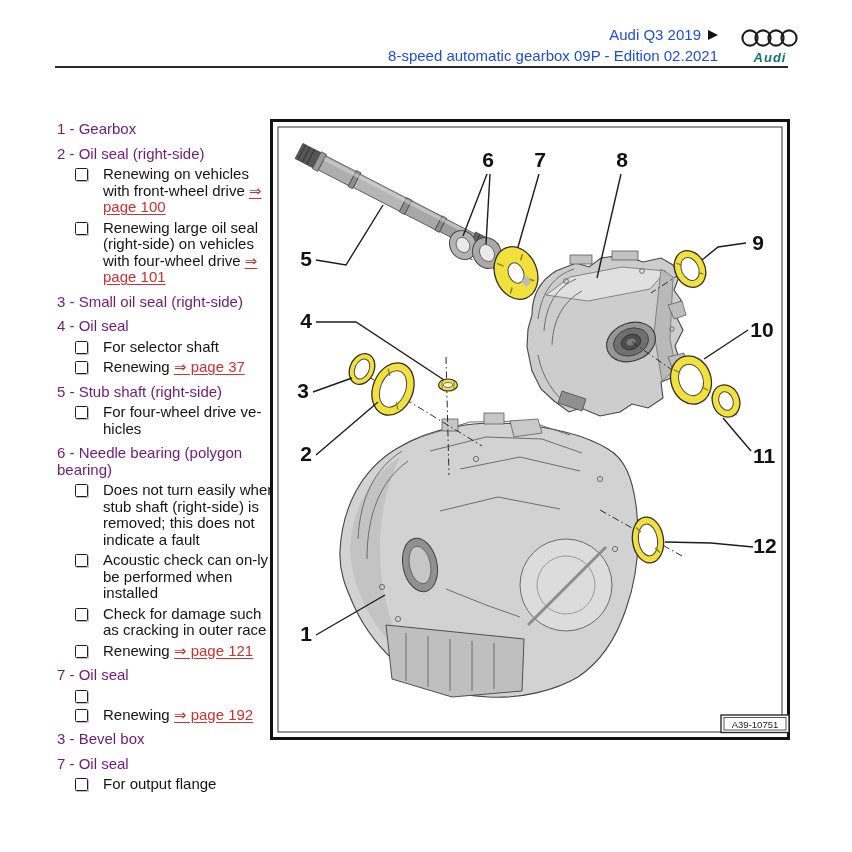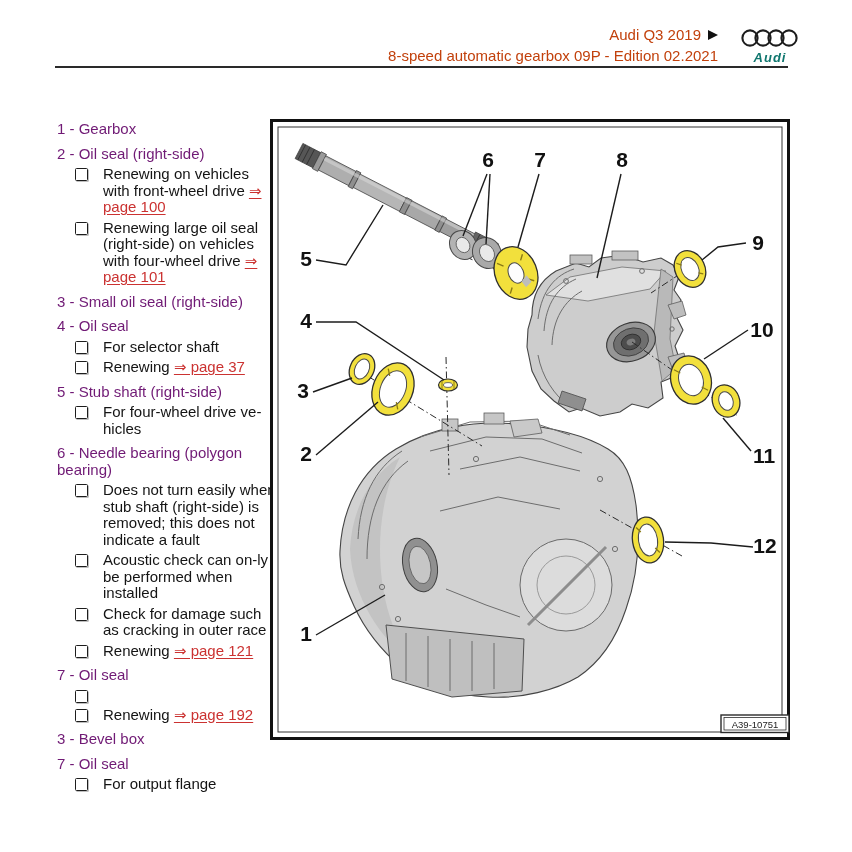--- a/index.html
+++ b/index.html
@@ -3,21 +3,21 @@
 <meta charset="utf-8">
 <style>
   html,body{margin:0;padding:0;}
   body{
     width:852px;height:852px;position:relative;overflow:hidden;
     background:#ffffff;color:#111;
     font-family:"Liberation Sans","DejaVu Sans",sans-serif;
     -webkit-font-smoothing:antialiased;
   }
   
-  .hdr-text{position:absolute;right:134px;top:24px;text-align:right;font-size:15px;line-height:21px;color:#c2410c;white-space:nowrap;}
+  .hdr-text{position:absolute;right:134px;top:24px;text-align:right;font-size:15px;line-height:21px;color:#1d4ed8;white-space:nowrap;}
   .hdr-line1{display:flex;justify-content:flex-end;align-items:center;}
   .arrow-tri{display:inline-block;width:0;height:0;margin-left:7px;
     border-left:10px solid #111;border-top:5px solid transparent;border-bottom:5px solid transparent;}
   .brand{position:absolute;left:741px;top:27px;width:58px;text-align:center;}
   .brand svg{display:block;margin:0 auto;}
   .brand-word{font-size:13px;font-weight:bold;font-style:italic;letter-spacing:1px;color:#0f766e;margin-top:1px;}
   .hdr-rule{position:absolute;left:55px;top:66px;width:733px;height:0;border-top:2px solid #2a2a2a;}
   
   .plist{position:absolute;left:57px;top:121px;width:320px;font-size:15px;line-height:16.5px;}
   .pl-title{width:222px;margin-top:8px;color:#701a75;}

